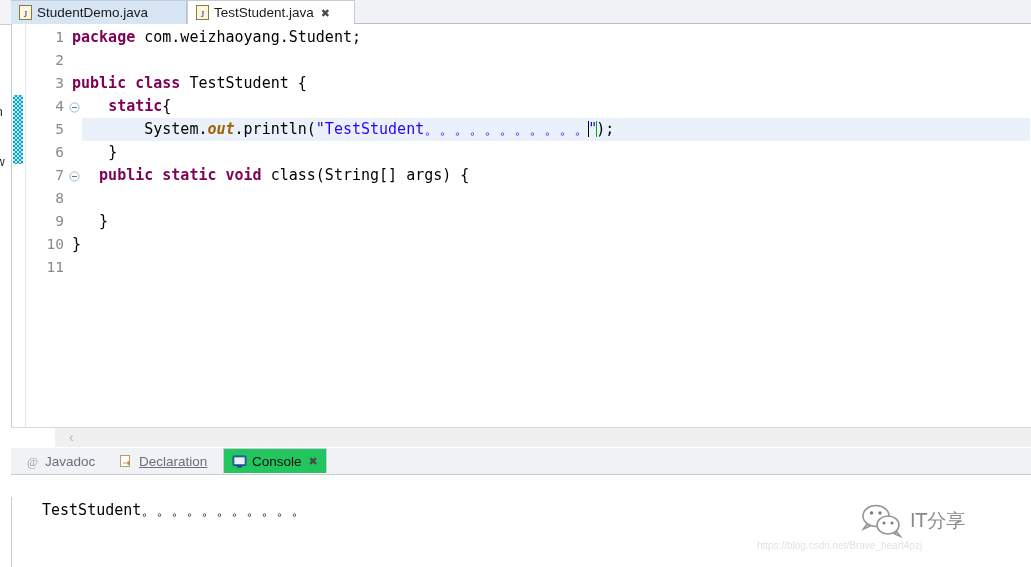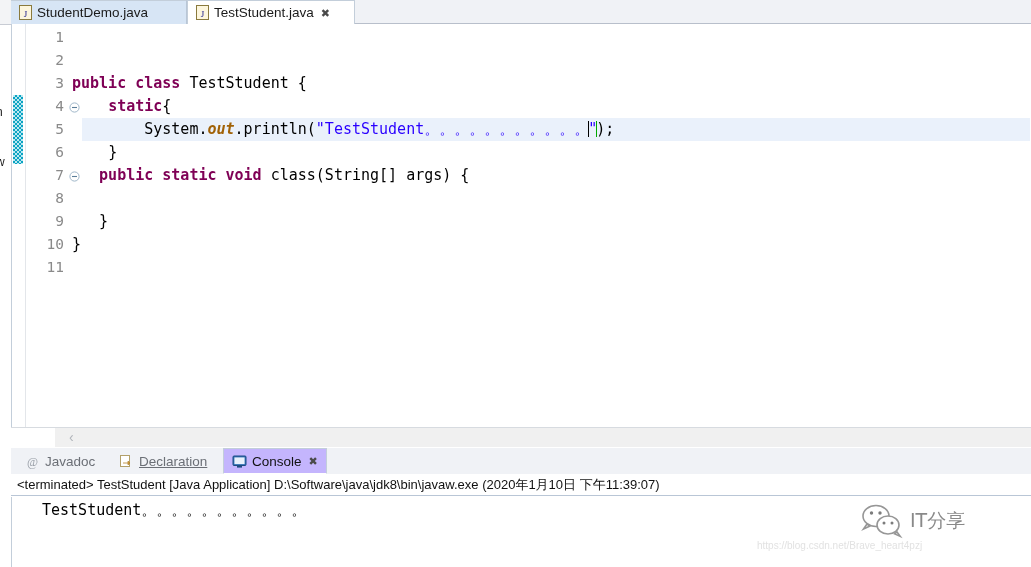--- a/index.html
+++ b/index.html
@@ -207,21 +207,21 @@
     position: absolute; top: 0;
     height: 26px;
     display: flex; align-items: center;
     padding: 0 8px;
     box-sizing: border-box;
     font-size: 13.5px;
     white-space: nowrap;
   }
   .btab.inactive { color: #6b6f76; }
   .btab.active {
-    background: #c4b5fd;
+    background: #22c55e;
     color: #111;
     border-top: 1px solid #c3ceda;
     border-left: 1px solid #c3ceda;
     border-right: 1px solid #c3ceda;
     border-bottom: 1px solid #ffffff;
   }
   .btab-icon {
     width: 15px; height: 15px;
     margin-right: 5px;
     flex: 0 0 auto;
@@ -360,20 +360,21 @@
     <div class="fold" style="top:140px;">
       <svg width="11" height="11" viewBox="0 0 11 11">
         <circle cx="5.5" cy="5.5" r="4.6" fill="#ffffff" stroke="#9fb6c9"></circle>
         <line x1="3" y1="5.5" x2="8" y2="5.5" stroke="#5b7d99" stroke-width="1.1"></line>
       </svg>
     </div>
   </div>
 
   <div class="code-col">
 
+    <div class="cl" style="top:2px;"><span class="kw">package</span><span class="plain"> com.weizhaoyang.Student;</span></div>
 
     <div class="cl" style="top:25px;"></div>
 
     <div class="cl" style="top:48px;"><span class="kw">public</span><span class="plain"> </span><span class="kw">class</span><span class="plain"> TestStudent {</span></div>
 
     <div class="cl" style="top:71px;">    <span class="kw">static</span><span class="plain">{</span></div>
 
     <div class="cl" style="top:94px;">        <span class="plain">System.</span><span class="fld">out</span><span class="plain">.println(</span><span class="str">"TestStudent。。。。。。。。。。。</span><span class="caret"></span><span class="str">"</span><span class="caret-g"></span><span class="plain">);</span></div>
 
     <div class="cl" style="top:117px;">    <span class="plain">}</span></div>
@@ -427,21 +428,20 @@
           <rect x="2.4" y="3.4" width="10.2" height="6.7" fill="#e8f1fb"></rect>
           <rect x="5" y="12" width="5" height="1.6" fill="#1d4c82"></rect>
         </svg>
       </span>
       <span>Console</span>
       <span class="btab-close">✖</span>
     </div>
 
   </div>
 
-  <div class="console-status">&lt;terminated&gt; TestStudent [Java Application] D:\Software\java\jdk8\bin\javaw.exe (2020年1月10日 下午11:39:07)</div>
 
   <div class="console-body">
     <div class="console-out">TestStudent。。。。。。。。。。。</div>
   </div>
 
 </div>
 
 <div class="wm-logo">
   <svg width="44" height="36" viewBox="0 0 44 36">
     <ellipse cx="16" cy="13" rx="13" ry="10.5" fill="none" stroke="#6e6e6e" stroke-width="1.6"></ellipse>

